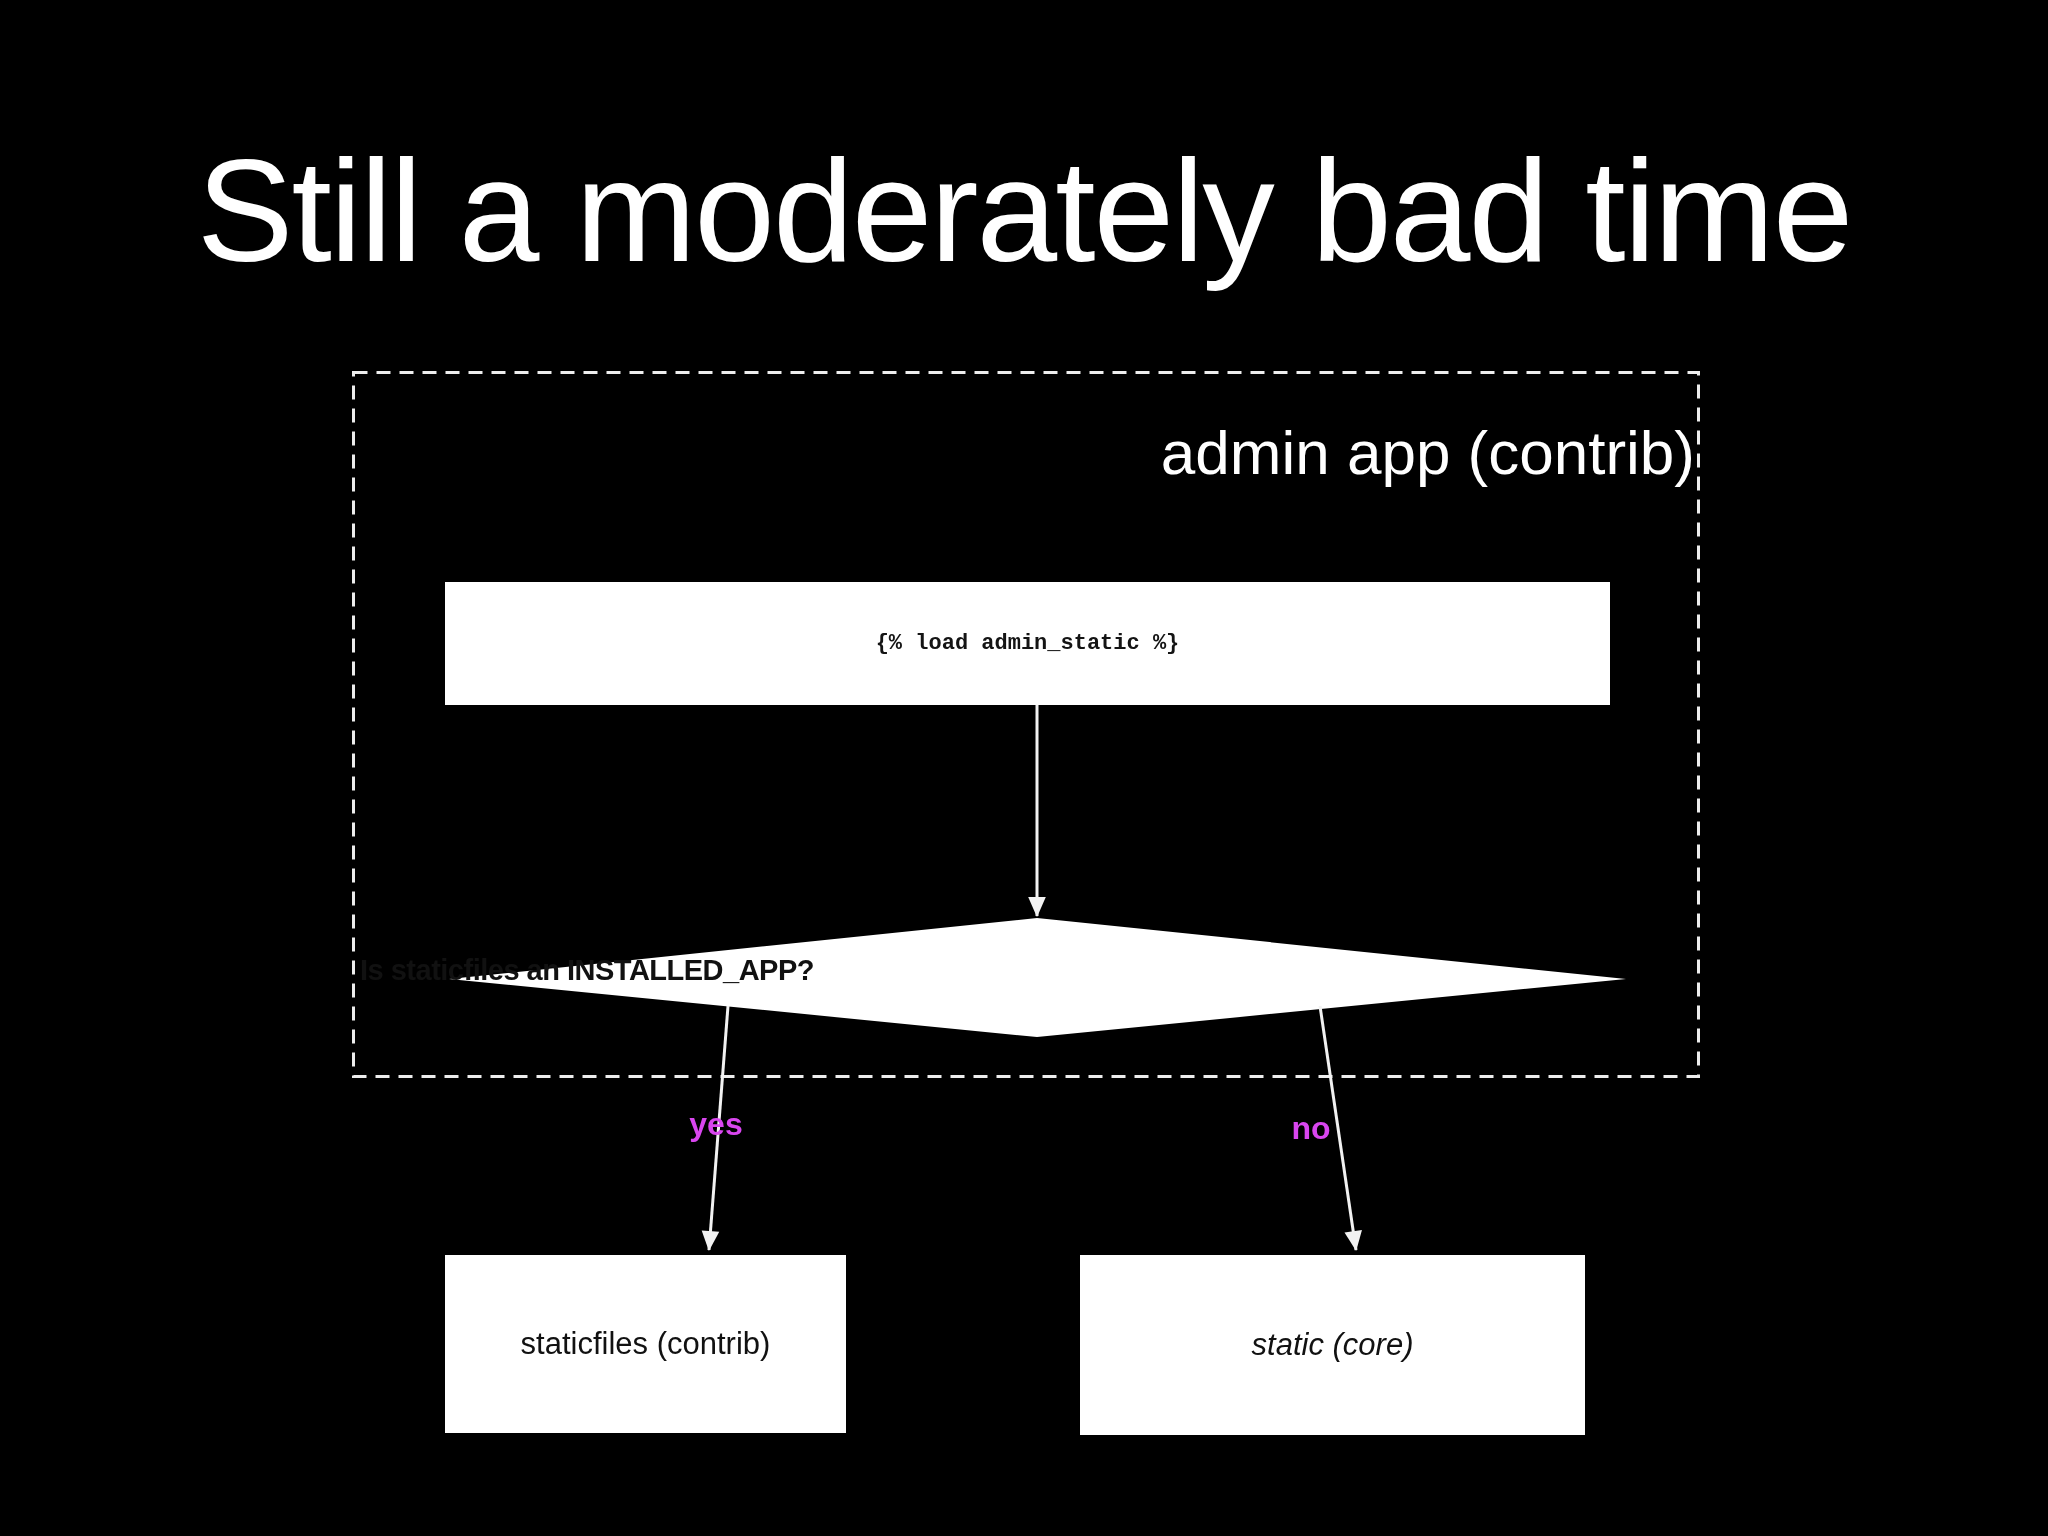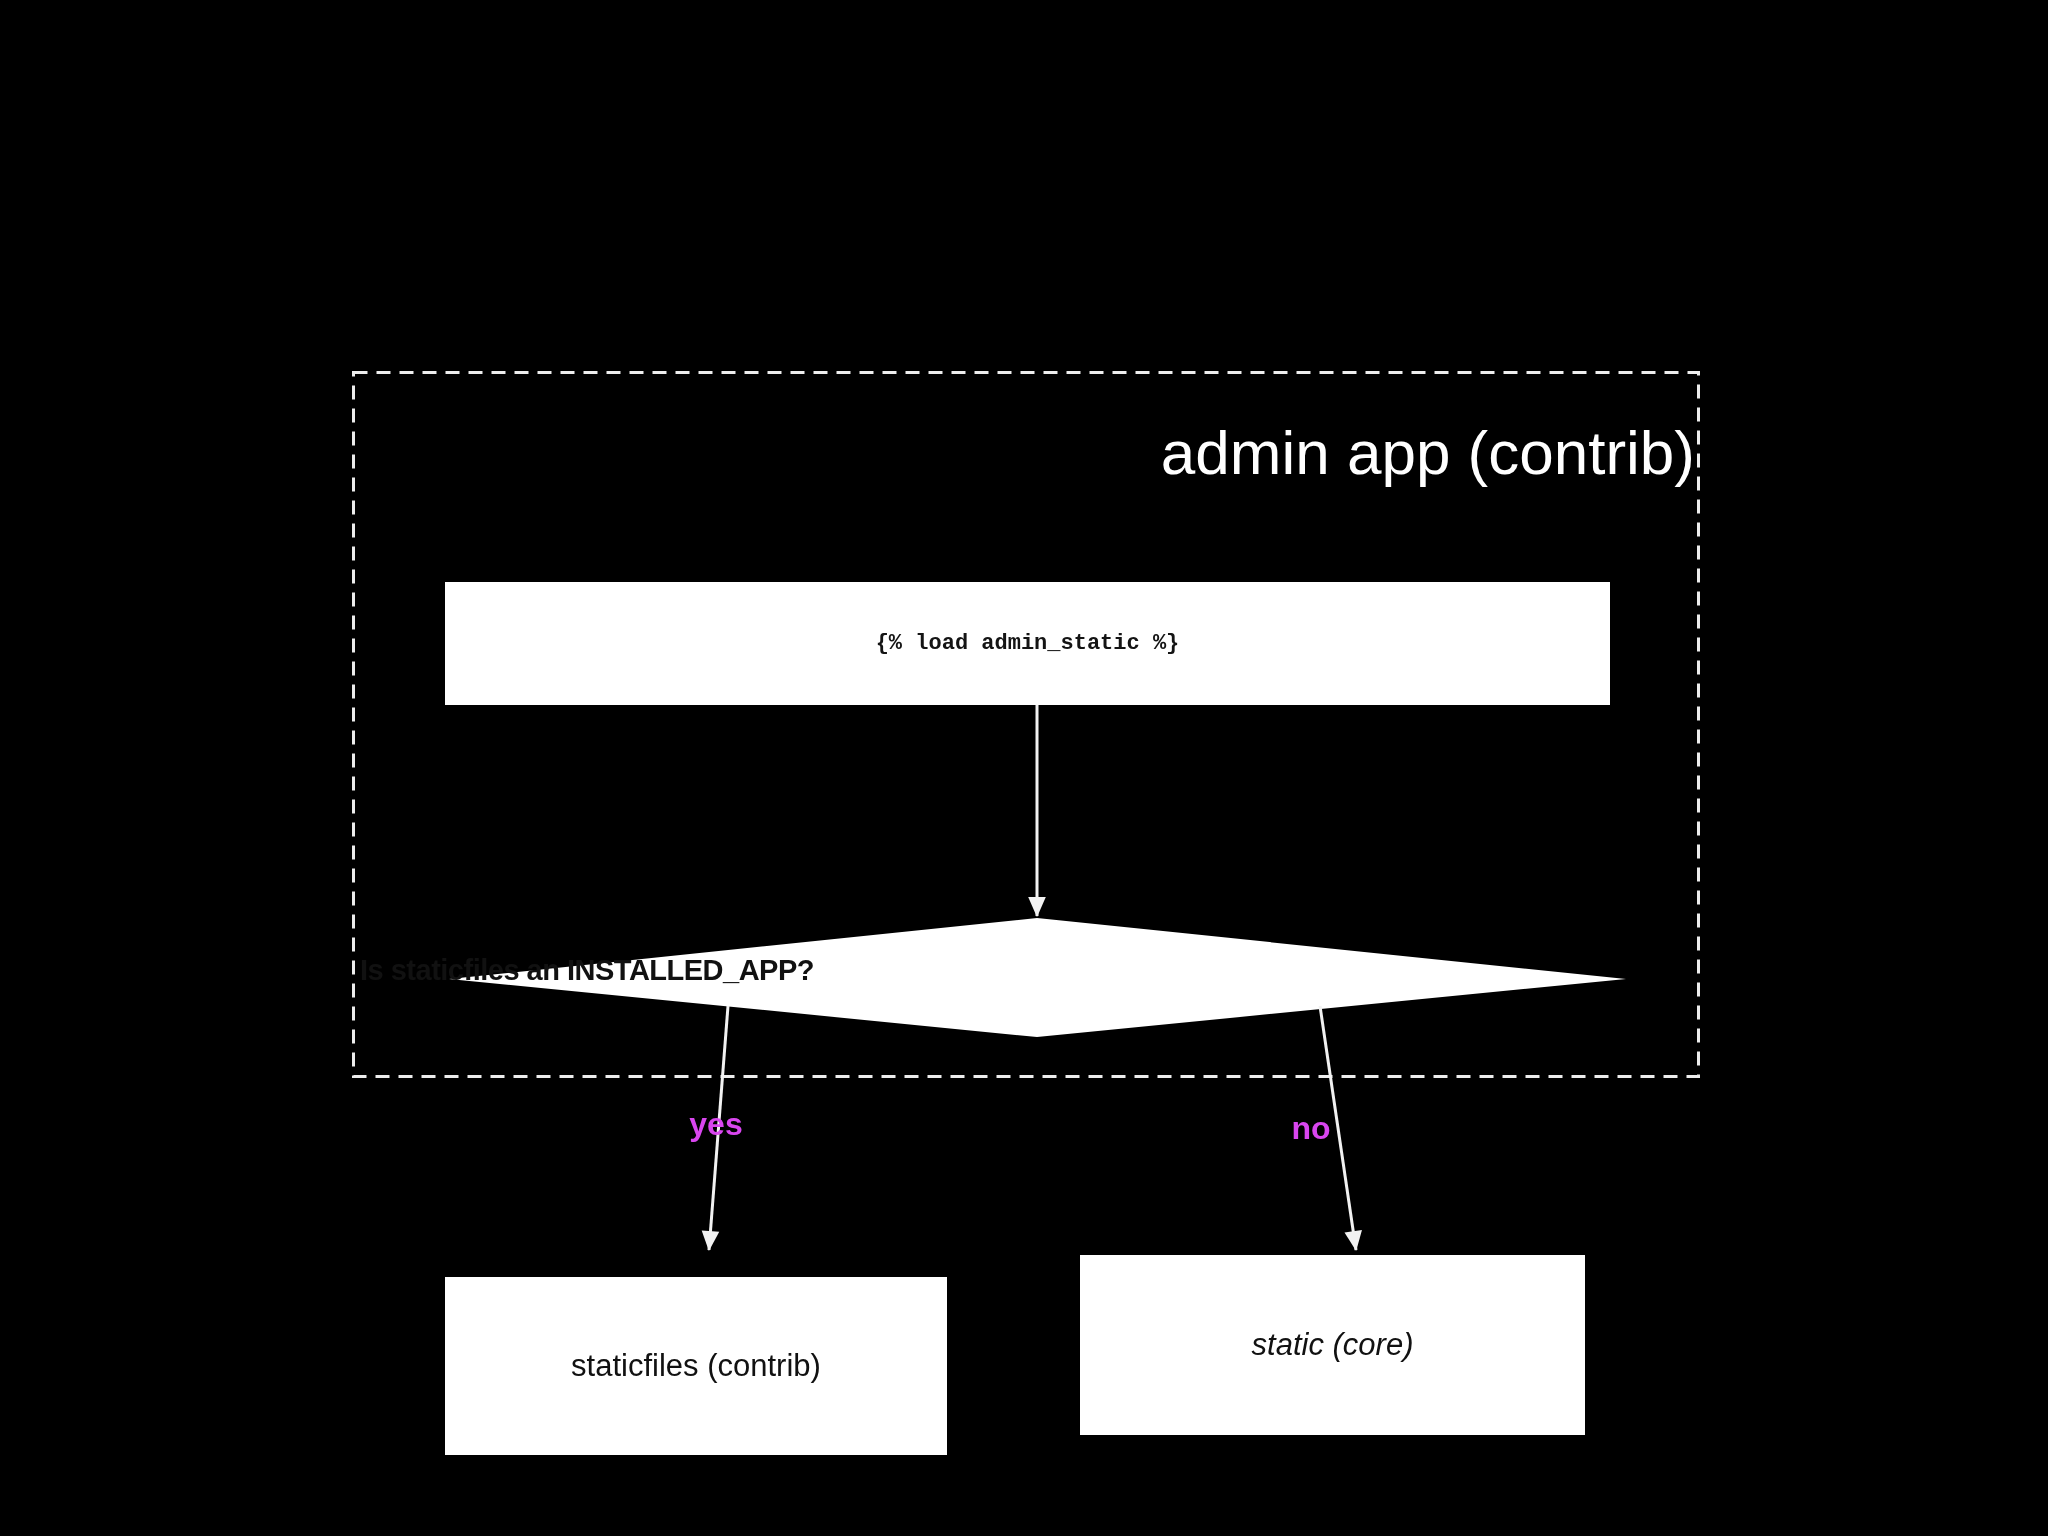--- a/index.html
+++ b/index.html
@@ -94,28 +94,29 @@
     position: absolute;
     background: #ffffff;
     display: flex;
     align-items: center;
     justify-content: center;
     color: #111111;
     font-size: 31px;
     font-weight: 400;
     white-space: nowrap;
   }
-  .result-node.left  { left: 445px;  top: 1255px; width: 502px; height: 178px; margin-top: 22px; }
+  .result-node.left  { left: 445px;  top: 1255px; width: 401px; height: 178px; }
   .result-node.right { left: 1080px; top: 1255px; width: 505px; height: 180px; font-style: italic; }
 </style>
 </head>
 <body>
 
 <div class="slide">
 
+  <div class="slide-title">Still a moderately bad time</div>
 
   <svg class="connector-layer" viewBox="0 0 2048 1536" xmlns="http://www.w3.org/2000/svg">
     <defs>
       <marker id="arrowhead" viewBox="0 0 10 10" refX="9.5" refY="5" markerWidth="7" markerHeight="7" orient="auto" markerUnits="strokeWidth">
         <path d="M0.5,0.8 L10,5 L0.5,9.2 z" fill="#f2f2f2"></path>
       </marker>
     </defs>
 
     <rect x="353.5" y="372.5" width="1345" height="704" fill="none" stroke="#ededed" stroke-width="3" stroke-dasharray="14 9"></rect>
 

